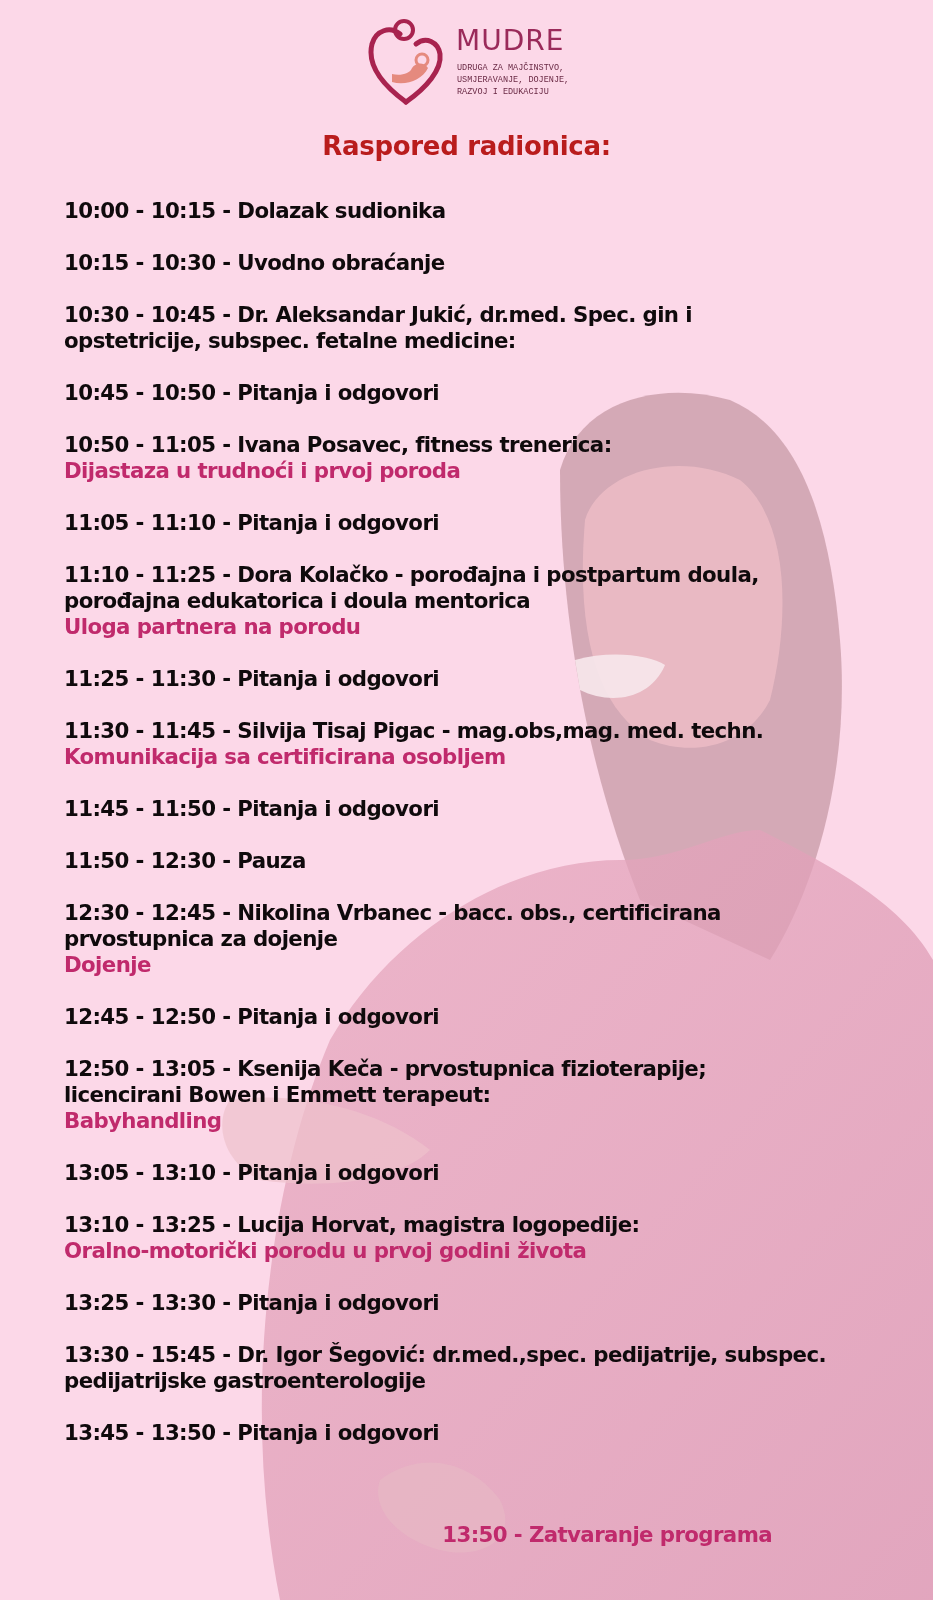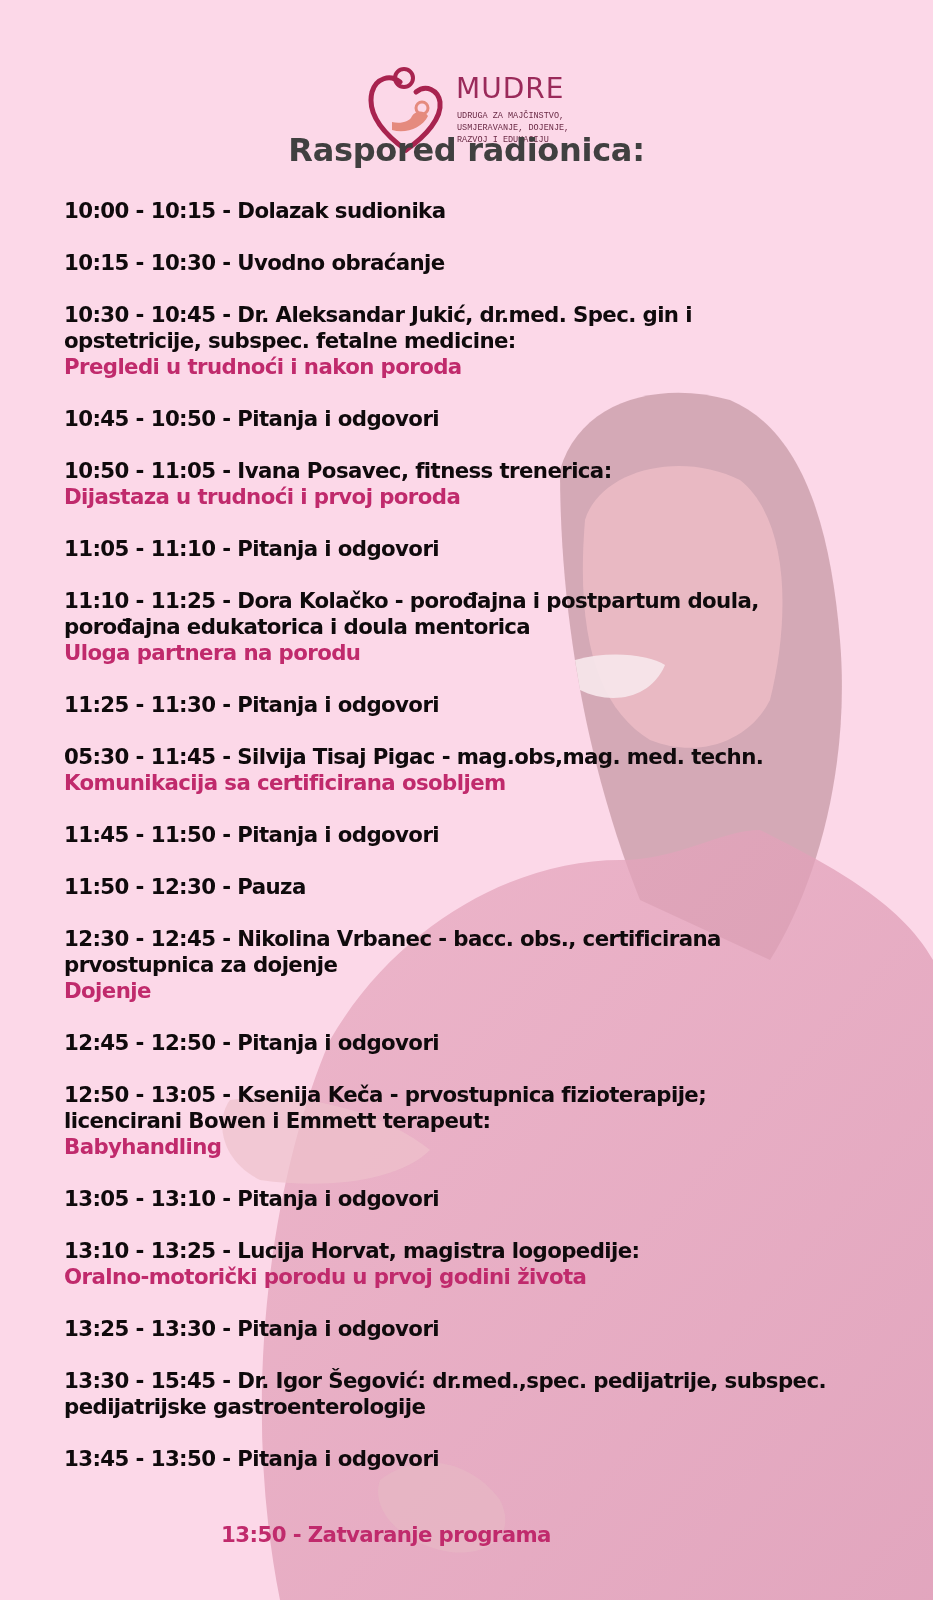--- a/index.html
+++ b/index.html
@@ -20,21 +20,20 @@
       left: 0; top: 0;
       width: 933px; height: 1600px;
       pointer-events: none;
     }
     .logo {
       position: absolute;
       left: 366px;
       top: 16px;
       width: 210px;
       height: 92px;
-      margin-top: 48px;
     }
     .logo-mark {
       position: absolute;
       left: 0; top: 0;
       width: 80px; height: 92px;
     }
     .logo-name {
       position: absolute;
       left: 90px;
       top: 8px;
@@ -56,22 +55,22 @@
       width: 130px;
     }
     .title {
       position: absolute;
       left: 0;
       top: 131px;
       width: 933px;
       text-align: center;
       font-family: "DejaVu Sans", sans-serif;
       font-weight: bold;
-      font-size: 32px;
-      color: #404040;
+      font-size: 26px;
+      color: #b91c1c;
       letter-spacing: -0.3px;
     }
     .schedule {
       position: absolute;
       left: 64px;
       top: 198px;
       width: 820px;
     }
     .item {
       font-family: "DejaVu Sans", sans-serif;
@@ -86,21 +85,21 @@
     .item .topic {
       display: block;
       color: #c02a6c;
       white-space: nowrap;
     }
     .closing {
       position: absolute;
       left: 0;
       width: 772px;
       top: 1522px;
-      text-align: center;
+      text-align: right;
       font-family: "DejaVu Sans", sans-serif;
       font-weight: bold;
       font-size: 21.3px;
       letter-spacing: -0.6px;
       color: #c02a6c;
     }
   </style>
 </head>
 <body>
 
@@ -143,42 +142,41 @@
 <div class="schedule" id="schedule">
     <div class="item">
       <span class="line">10:00 - 10:15 - Dolazak sudionika</span>
     </div>
     <div class="item">
       <span class="line">10:15 - 10:30 - Uvodno obraćanje</span>
     </div>
     <div class="item">
       <span class="line">10:30 - 10:45 - Dr. Aleksandar Jukić, dr.med. Spec. gin i</span>
       <span class="line">opstetricije, subspec. fetalne medicine:</span>
-      <span class="topic">Pregledi u trudnoći i nakon poroda</span>
     </div>
     <div class="item">
       <span class="line">10:45 - 10:50 - Pitanja i odgovori</span>
     </div>
     <div class="item">
       <span class="line">10:50 - 11:05 - Ivana Posavec, fitness trenerica:</span>
       <span class="topic">Dijastaza u trudnoći i prvoj poroda</span>
     </div>
     <div class="item">
       <span class="line">11:05 - 11:10 - Pitanja i odgovori</span>
     </div>
     <div class="item">
       <span class="line">11:10 - 11:25 - Dora Kolačko - porođajna i postpartum doula,</span>
       <span class="line">porođajna edukatorica i doula mentorica</span>
       <span class="topic">Uloga partnera na porodu</span>
     </div>
     <div class="item">
       <span class="line">11:25 - 11:30 - Pitanja i odgovori</span>
     </div>
     <div class="item">
-      <span class="line">05:30 - 11:45 - Silvija Tisaj Pigac - mag.obs,mag. med. techn.</span>
+      <span class="line">11:30 - 11:45 - Silvija Tisaj Pigac - mag.obs,mag. med. techn.</span>
       <span class="topic">Komunikacija sa certificirana osobljem</span>
     </div>
     <div class="item">
       <span class="line">11:45 - 11:50 - Pitanja i odgovori</span>
     </div>
     <div class="item">
       <span class="line">11:50 - 12:30 - Pauza</span>
     </div>
     <div class="item">
       <span class="line">12:30 - 12:45 - Nikolina Vrbanec - bacc. obs., certificirana</span>

